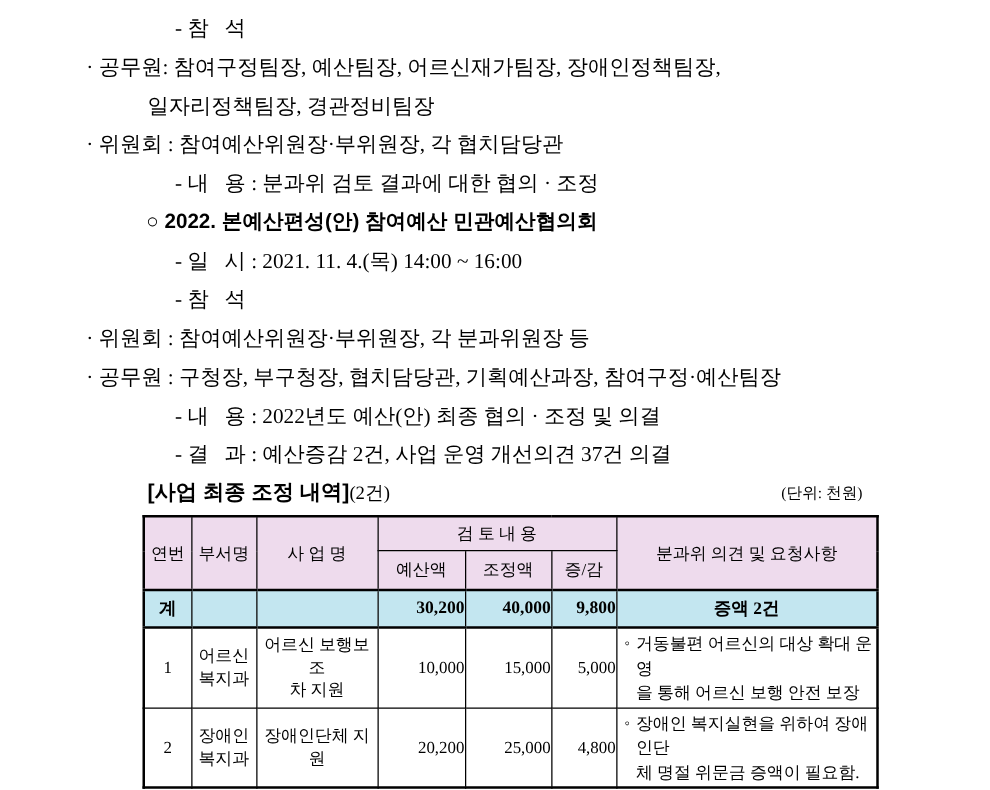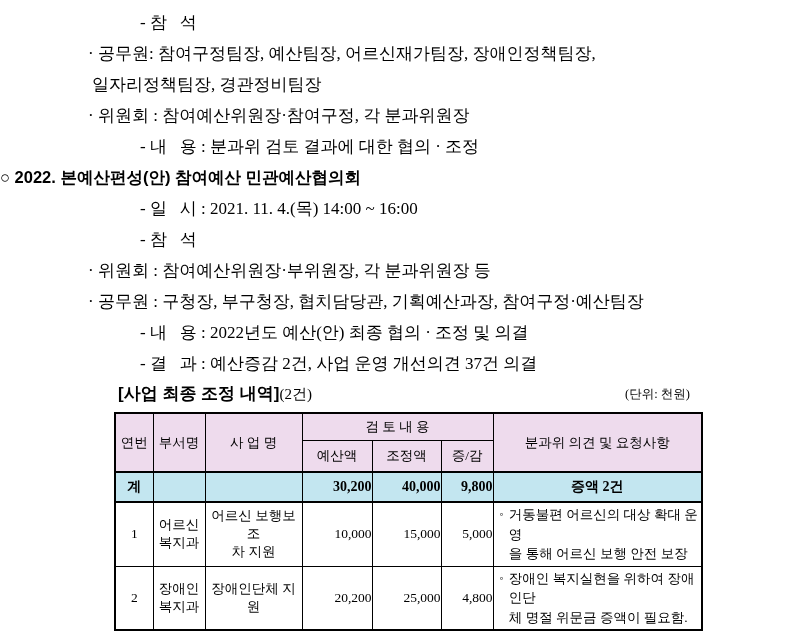--- a/index.html
+++ b/index.html
@@ -10,24 +10,24 @@
     color:#000000;
     font-family:"Liberation Serif","DejaVu Serif",serif;
     overflow:hidden;
   }
   .doc-body { padding-top:7px; }
   .line {
     white-space:pre-wrap;
     font-size:17px;
     line-height:31px;
   }
-  .ind0 { }
+  .ind0 { padding-left:117px; }
   .ind1 { padding-left:140px; }
-  .ind2 { padding-left:88px; }
-  .ind3 { padding-left:92px; }
+  .ind2 { padding-left:69px; }
+  .ind3 { padding-left:118px; }
   .bold-line {
     font-weight:bold;
     font-family:"Liberation Sans","DejaVu Sans",sans-serif;
     font-size:16.5px;
   }
   .section-row {
     display:flex;
     justify-content:space-between;
     align-items:flex-end;
     margin:3px 90px 7px 118px;
@@ -77,21 +77,21 @@
 </style>
 </head>
 <body>
 
 <div class="page">
 
   <div class="doc-body">
     <div class="line ind1">- 참   석</div>
     <div class="line ind2">· 공무원: 참여구정팀장, 예산팀장, 어르신재가팀장, 장애인정책팀장,</div>
     <div class="line ind3">일자리정책팀장, 경관정비팀장</div>
-    <div class="line ind2">· 위원회 : 참여예산위원장·참여구정, 각 분과위원장</div>
+    <div class="line ind2">· 위원회 : 참여예산위원장·부위원장, 각 협치담당관</div>
     <div class="line ind1">- 내   용 : 분과위 검토 결과에 대한 협의 · 조정</div>
     <div class="line ind0 bold-line">○ 2022. 본예산편성(안) 참여예산 민관예산협의회</div>
     <div class="line ind1">- 일   시 : 2021. 11. 4.(목) 14:00 ~ 16:00</div>
     <div class="line ind1">- 참   석</div>
     <div class="line ind2">· 위원회 : 참여예산위원장·부위원장, 각 분과위원장 등</div>
     <div class="line ind2">· 공무원 : 구청장, 부구청장, 협치담당관, 기획예산과장, 참여구정·예산팀장</div>
     <div class="line ind1">- 내   용 : 2022년도 예산(안) 최종 협의 · 조정 및 의결</div>
     <div class="line ind1">- 결   과 : 예산증감 2건, 사업 운영 개선의견 37건 의결</div>
   </div>
 

